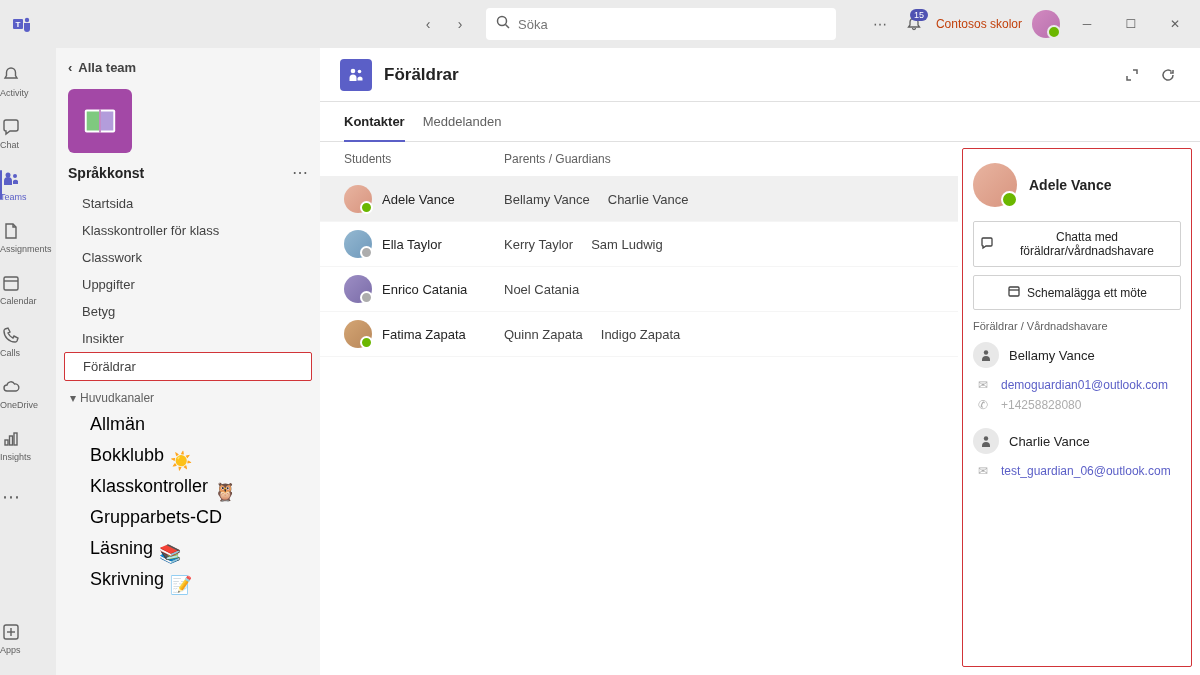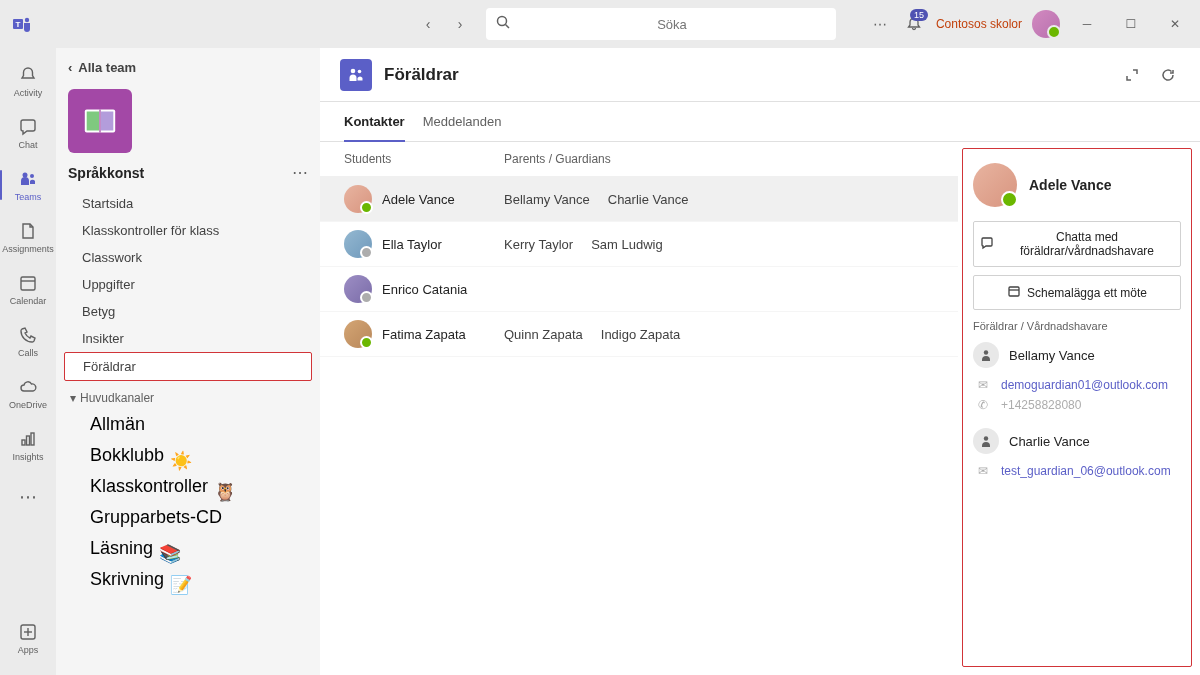--- a/index.html
+++ b/index.html
@@ -4,35 +4,35 @@
   <style>
     * { margin: 0; padding: 0; box-sizing: border-box; font-family: "Segoe UI", -apple-system, sans-serif; }
     body { background: #f0f0f0; width: 1200px; height: 675px; overflow: hidden; display: flex; flex-direction: column; }
     
     
     .titlebar { height: 48px; background: #ebebeb; display: flex; align-items: center; padding: 0 8px; gap: 8px; }
     .logo { width: 28px; height: 28px; display: flex; align-items: center; justify-content: center; color: #5b5fc7; font-size: 18px; font-weight: bold; }
     .nav-arrows { display: flex; gap: 4px; margin-left: 370px; }
     .nav-arrow { width: 28px; height: 28px; border-radius: 4px; display: flex; align-items: center; justify-content: center; color: #616161; cursor: pointer; font-size: 14px; }
     .searchbox { flex: 0 0 350px; height: 32px; background: #fff; border-radius: 4px; display: flex; align-items: center; padding: 0 10px; gap: 8px; color: #616161; margin-left: 4px; }
-    .search-input { border: none; outline: none; font-size: 13px; color: #0c4a6e; flex: 1; background: transparent; text-align: center; }
+    .search-input { border: none; outline: none; font-size: 13px; color: #0c4a6e; flex: 1; background: transparent; }
     .titlebar-right { margin-left: auto; display: flex; align-items: center; gap: 10px; }
     .more-icon, .bell-icon { width: 24px; height: 24px; display: flex; align-items: center; justify-content: center; color: #616161; font-size: 14px; position: relative; }
     .badge { position: absolute; top: -3px; right: -2px; background: #4f52b2; color: #fff; font-size: 9px; border-radius: 8px; padding: 1px 4px; }
     .org-name { font-size: 12px; color: #c2410c; }
     .user-avatar { width: 28px; height: 28px; border-radius: 50%; background: linear-gradient(135deg,#d28ac0,#b86fae); position: relative; }
     .user-avatar::after { content:""; position:absolute; bottom:-1px; right:-1px; width:10px; height:10px; background:#6bb700; border:2px solid #ebebeb; border-radius:50%; }
     .winbtn { width: 34px; height: 28px; display: flex; align-items: center; justify-content: center; color: #616161; font-size: 12px; }
     
     
     .main { flex: 1; display: flex; min-height: 0; }
     
     
     .apprail { width: 56px; background: #ebebeb; display: flex; flex-direction: column; align-items: center; padding-top: 8px; gap: 2px; }
-    .rail-item { width: 56px; height: 50px; display: flex; flex-direction: column; align-items: center; justify-content: center; gap: 2px; color: #616161; cursor: pointer; font-size: 9px; position: relative; }
+    .rail-item { width: 56px; height: 50px; display: flex; flex-direction: column; justify-content: center; gap: 2px; color: #616161; cursor: pointer; font-size: 9px; position: relative; }
     .rail-item.active { color: #5b5fc7; }
     .rail-item.active::before { content:""; position:absolute; left:0; top:10px; bottom:10px; width:2px; background:#5b5fc7; border-radius:1px; }
     .rail-icon { width: 22px; height: 22px; display: flex; align-items: center; justify-content: center; font-size: 18px; }
     .rail-bottom { margin-top: auto; margin-bottom: 12px; }
     
     
     .teampanel { width: 264px; background: #f5f5f5; padding: 12px 8px; overflow-y: auto; }
     .allteams { display: flex; align-items: center; gap: 6px; color: #424242; font-size: 13px; font-weight: 600; margin-bottom: 14px; padding-left: 4px; }
     .team-tile { width: 64px; height: 64px; border-radius: 6px; background: #a348a6; display:flex; align-items:center; justify-content:center; margin: 4px 0 10px 4px; }
     .team-tile svg { width:38px; height:38px; }
@@ -325,20 +325,24 @@
           <div class="guardians">
               <span>Kerry Taylor</span>
               <span>Sam Ludwig</span>
             </div>
         </div>
         <div class="trow">
           <div class="stud">
               <div class="av av3 av-offline"></div>
               <span>Enrico Catania</span>
             </div>
+          <div class="guardians">
+              <span>Noel Catania</span>
+              <span></span>
+            </div>
         </div>
         <div class="trow">
           <div class="stud">
               <div class="av av4 av-online"></div>
               <span>Fatima Zapata</span>
             </div>
           <div class="guardians">
               <span>Quinn Zapata</span>
               <span>Indigo Zapata</span>
             </div>

